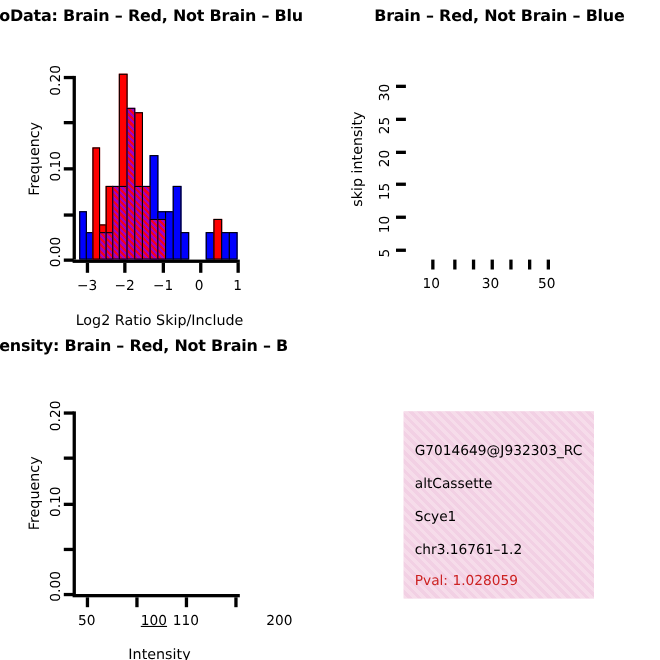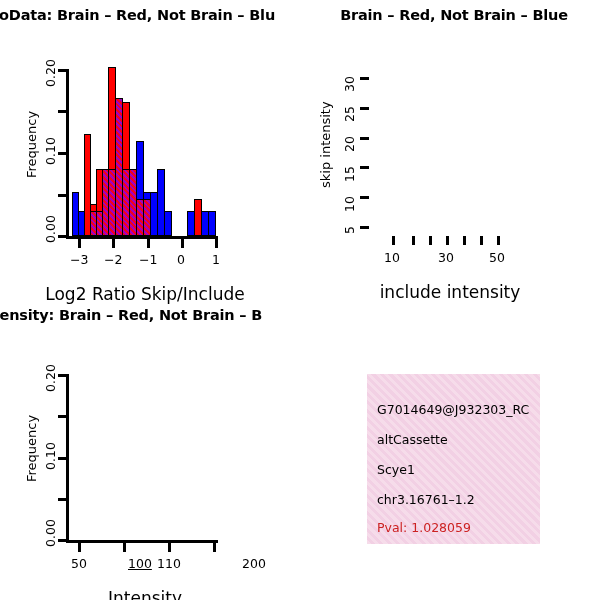--- a/index.html
+++ b/index.html
@@ -30,21 +30,21 @@
   .plotbox{position:absolute;}
   #ratio-plot{left:72px;top:60px;width:146px;height:176px;}
 
   .axis-line{position:absolute;background:#000;}
 
   
   .ylab{
     position:absolute;font-size:13px;white-space:nowrap;
     transform-origin:0 0;transform:rotate(-90deg);
   }
-  .xlab{position:absolute;font-size:17px;white-space:nowrap;text-align:center;}
+  .xlab{position:absolute;font-size:13px;white-space:nowrap;text-align:center;}
   .ticklab{position:absolute;font-size:12.5px;white-space:nowrap;}
   .ticklab.vert{transform-origin:0 0;transform:rotate(-90deg);}
 
   
   .bar{position:absolute;bottom:0;box-sizing:border-box;border:1.4px solid #000;}
   .bar.red{background:#FF0000;}
   .bar.blue{background:#0000FF;}
   .bar.both{
     background:
       repeating-linear-gradient(45deg,
@@ -159,21 +159,20 @@
     <div class="axis-line" style="left:129px;top:236px;width:3px;height:9px;"></div>
     <div class="axis-line" style="left:146px;top:236px;width:3px;height:9px;"></div>
     <div class="axis-line" style="left:163px;top:236px;width:3px;height:9px;"></div>
     <div class="axis-line" style="left:180px;top:236px;width:3px;height:9px;"></div>
     <div class="axis-line" style="left:197px;top:236px;width:3px;height:9px;"></div>
 
     <div class="ticklab" style="left:84px;top:250px;">10</div>
     <div class="ticklab" style="left:138px;top:250px;">30</div>
     <div class="ticklab" style="left:189px;top:250px;">50</div>
 
-    <div class="xlab" style="left:0;top:282px;width:300px;">include intensity</div>
   </div>
 
   <div class="panel" id="panel-intensity-hist">
     <div class="ptitle">ne Itensity: Brain – Red, Not Brain – B</div>
 
     <div class="ylab" style="left:24px;top:182px;">Frequency</div>
 
     <div class="ticklab vert" style="left:43px;top:247px;">0.00</div>
     <div class="ticklab vert" style="left:43px;top:170px;">0.10</div>
     <div class="ticklab vert" style="left:43px;top:92px;">0.20</div>

